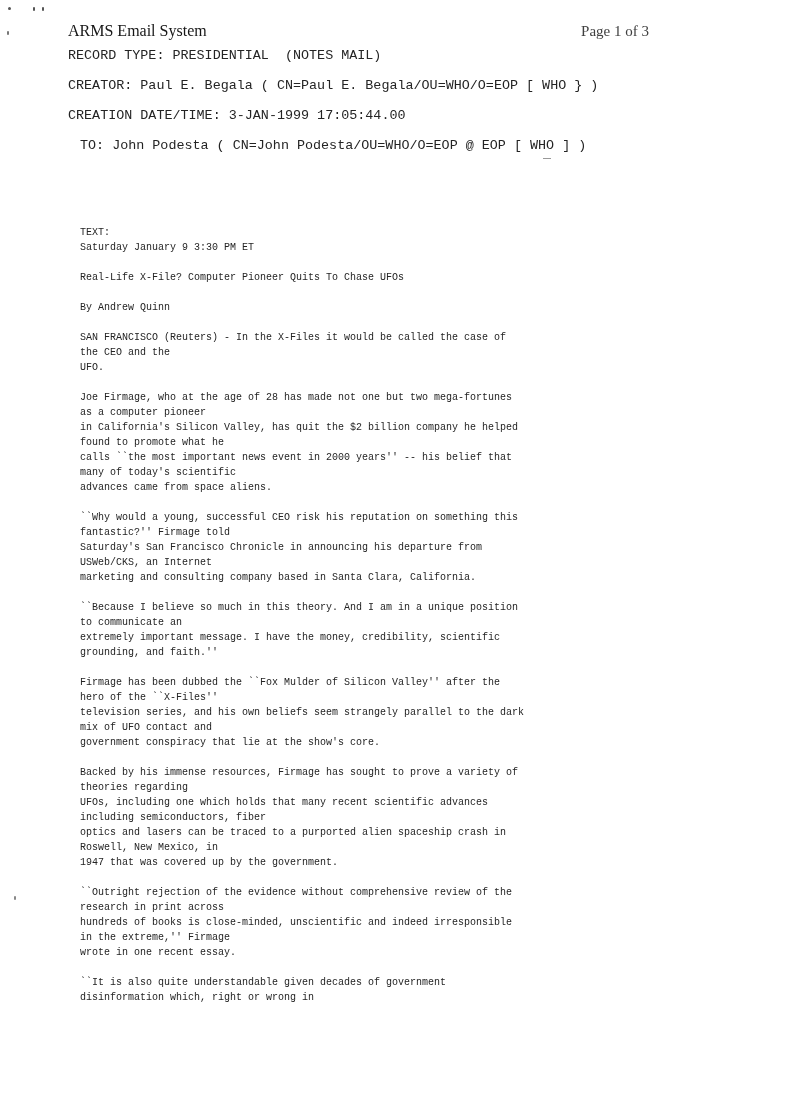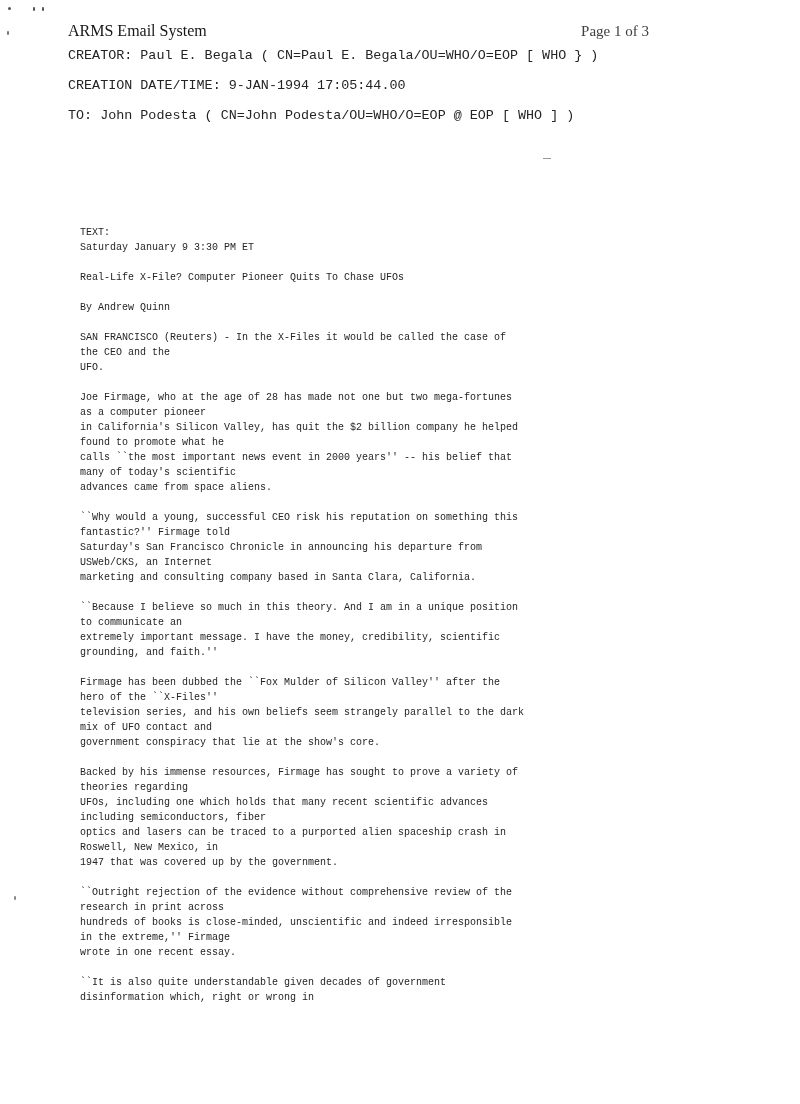--- a/index.html
+++ b/index.html
@@ -40,20 +40,21 @@
     left: 68px;
   }
   .mline {
     font-size: 13.4px;
     line-height: 15px;
     white-space: pre;
     margin: 0 0 15px 0;
   }
   .mline.tight {
     margin-bottom: 0;
+    margin-left: 12px;
   }
   .body-text {
     position: absolute;
     top: 213px;
     left: 68px;
     margin: 12px;
     font-family: Liberation Mono, monospace;
     font-size: 10px;
     line-height: 15px;
     white-space: pre;
@@ -84,22 +85,23 @@
 </head>
 <body>
 
 <div class="page">
 
   <div class="hdr-title">ARMS Email System</div>
 
   <div class="hdr-page">Page 1 of 3</div>
 
   <div class="meta">
+    <div class="mline">RECORD TYPE: PRESIDENTIAL  (NOTES MAIL)</div>
     <div class="mline">CREATOR: Paul E. Begala ( CN=Paul E. Begala/OU=WHO/O=EOP [ WHO } )</div>
-    <div class="mline">CREATION DATE/TIME: 9-JAN-1994 17:05:44.00</div>
+    <div class="mline">CREATION DATE/TIME: 3-JAN-1999 17:05:44.00</div>
     <div class="mline tight">TO: John Podesta ( CN=John Podesta/OU=WHO/O=EOP @ EOP [ WHO ] )</div>
   </div>
 
   <pre class="body-text">TEXT:
 Saturday January 9 3:30 PM ET
 
 Real-Life X-File? Computer Pioneer Quits To Chase UFOs
 
 By Andrew Quinn
 

